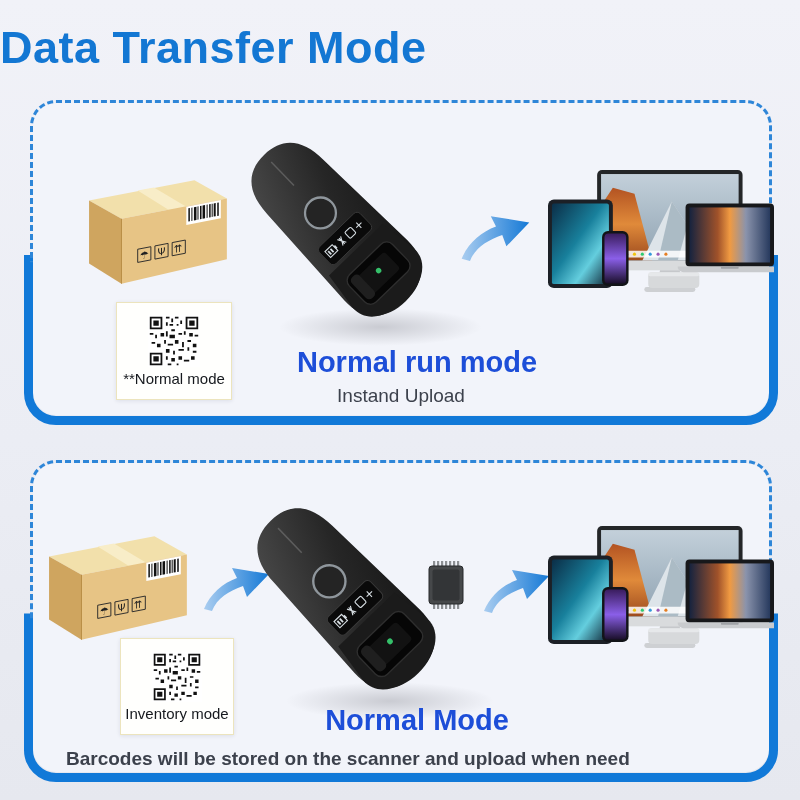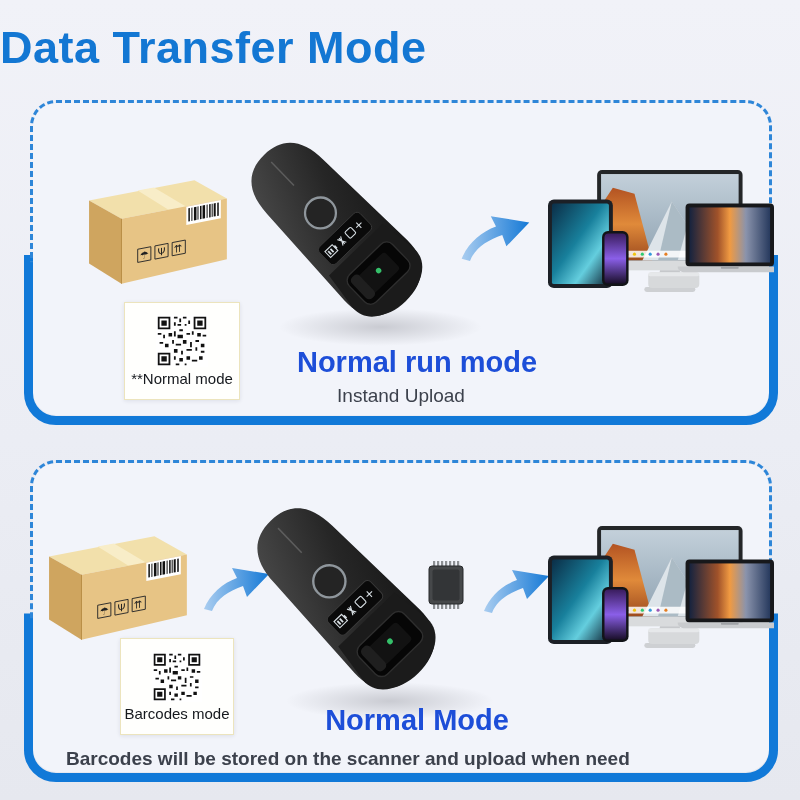--- a/index.html
+++ b/index.html
@@ -225,21 +225,21 @@
         <use href="#sym-arrow" xlink:href="#sym-arrow"></use>
       </svg>
   </div>
 
   <div class="art" style="left:518px;top:64px;width:226px;height:138px;">
     <svg viewBox="0 0 230 140">
         <use href="#sym-devices" xlink:href="#sym-devices"></use>
       </svg>
   </div>
 
-  <div class="qr-card" style="left:86px;top:202px;width:114px;height:96px;margin-left:8px;">
+  <div class="qr-card" style="left:86px;top:202px;width:114px;height:96px;">
     <svg viewBox="0 0 58 58" width="52" height="52">
         <use href="#sym-qr" xlink:href="#sym-qr"></use>
       </svg>
     <div class="qr-label">**Normal mode</div>
   </div>
 
   <div class="mode-title" style="top:246px;">Normal run mode</div>
   <div class="mode-sub sub-center" style="top:285px;text-align:center;">Instand Upload</div>
 </section>
 
@@ -283,18 +283,18 @@
   <div class="art" style="left:518px;top:60px;width:226px;height:138px;">
     <svg viewBox="0 0 230 140">
         <use href="#sym-devices" xlink:href="#sym-devices"></use>
       </svg>
   </div>
 
   <div class="qr-card" style="left:90px;top:178px;width:112px;height:95px;">
     <svg viewBox="0 0 58 58" width="50" height="50">
         <use href="#sym-qr" xlink:href="#sym-qr"></use>
       </svg>
-    <div class="qr-label">Barcodes mode</div>
+    <div class="qr-label">Inventory mode</div>
   </div>
 
   <div class="mode-title" style="top:244px;">Normal Mode</div>
   <div class="mode-sub" style="left:36px;top:288px;width:690px;font-weight:bold;">Barcodes will be stored on the scanner and upload when need</div>
 </section>
 
 </body></html>

